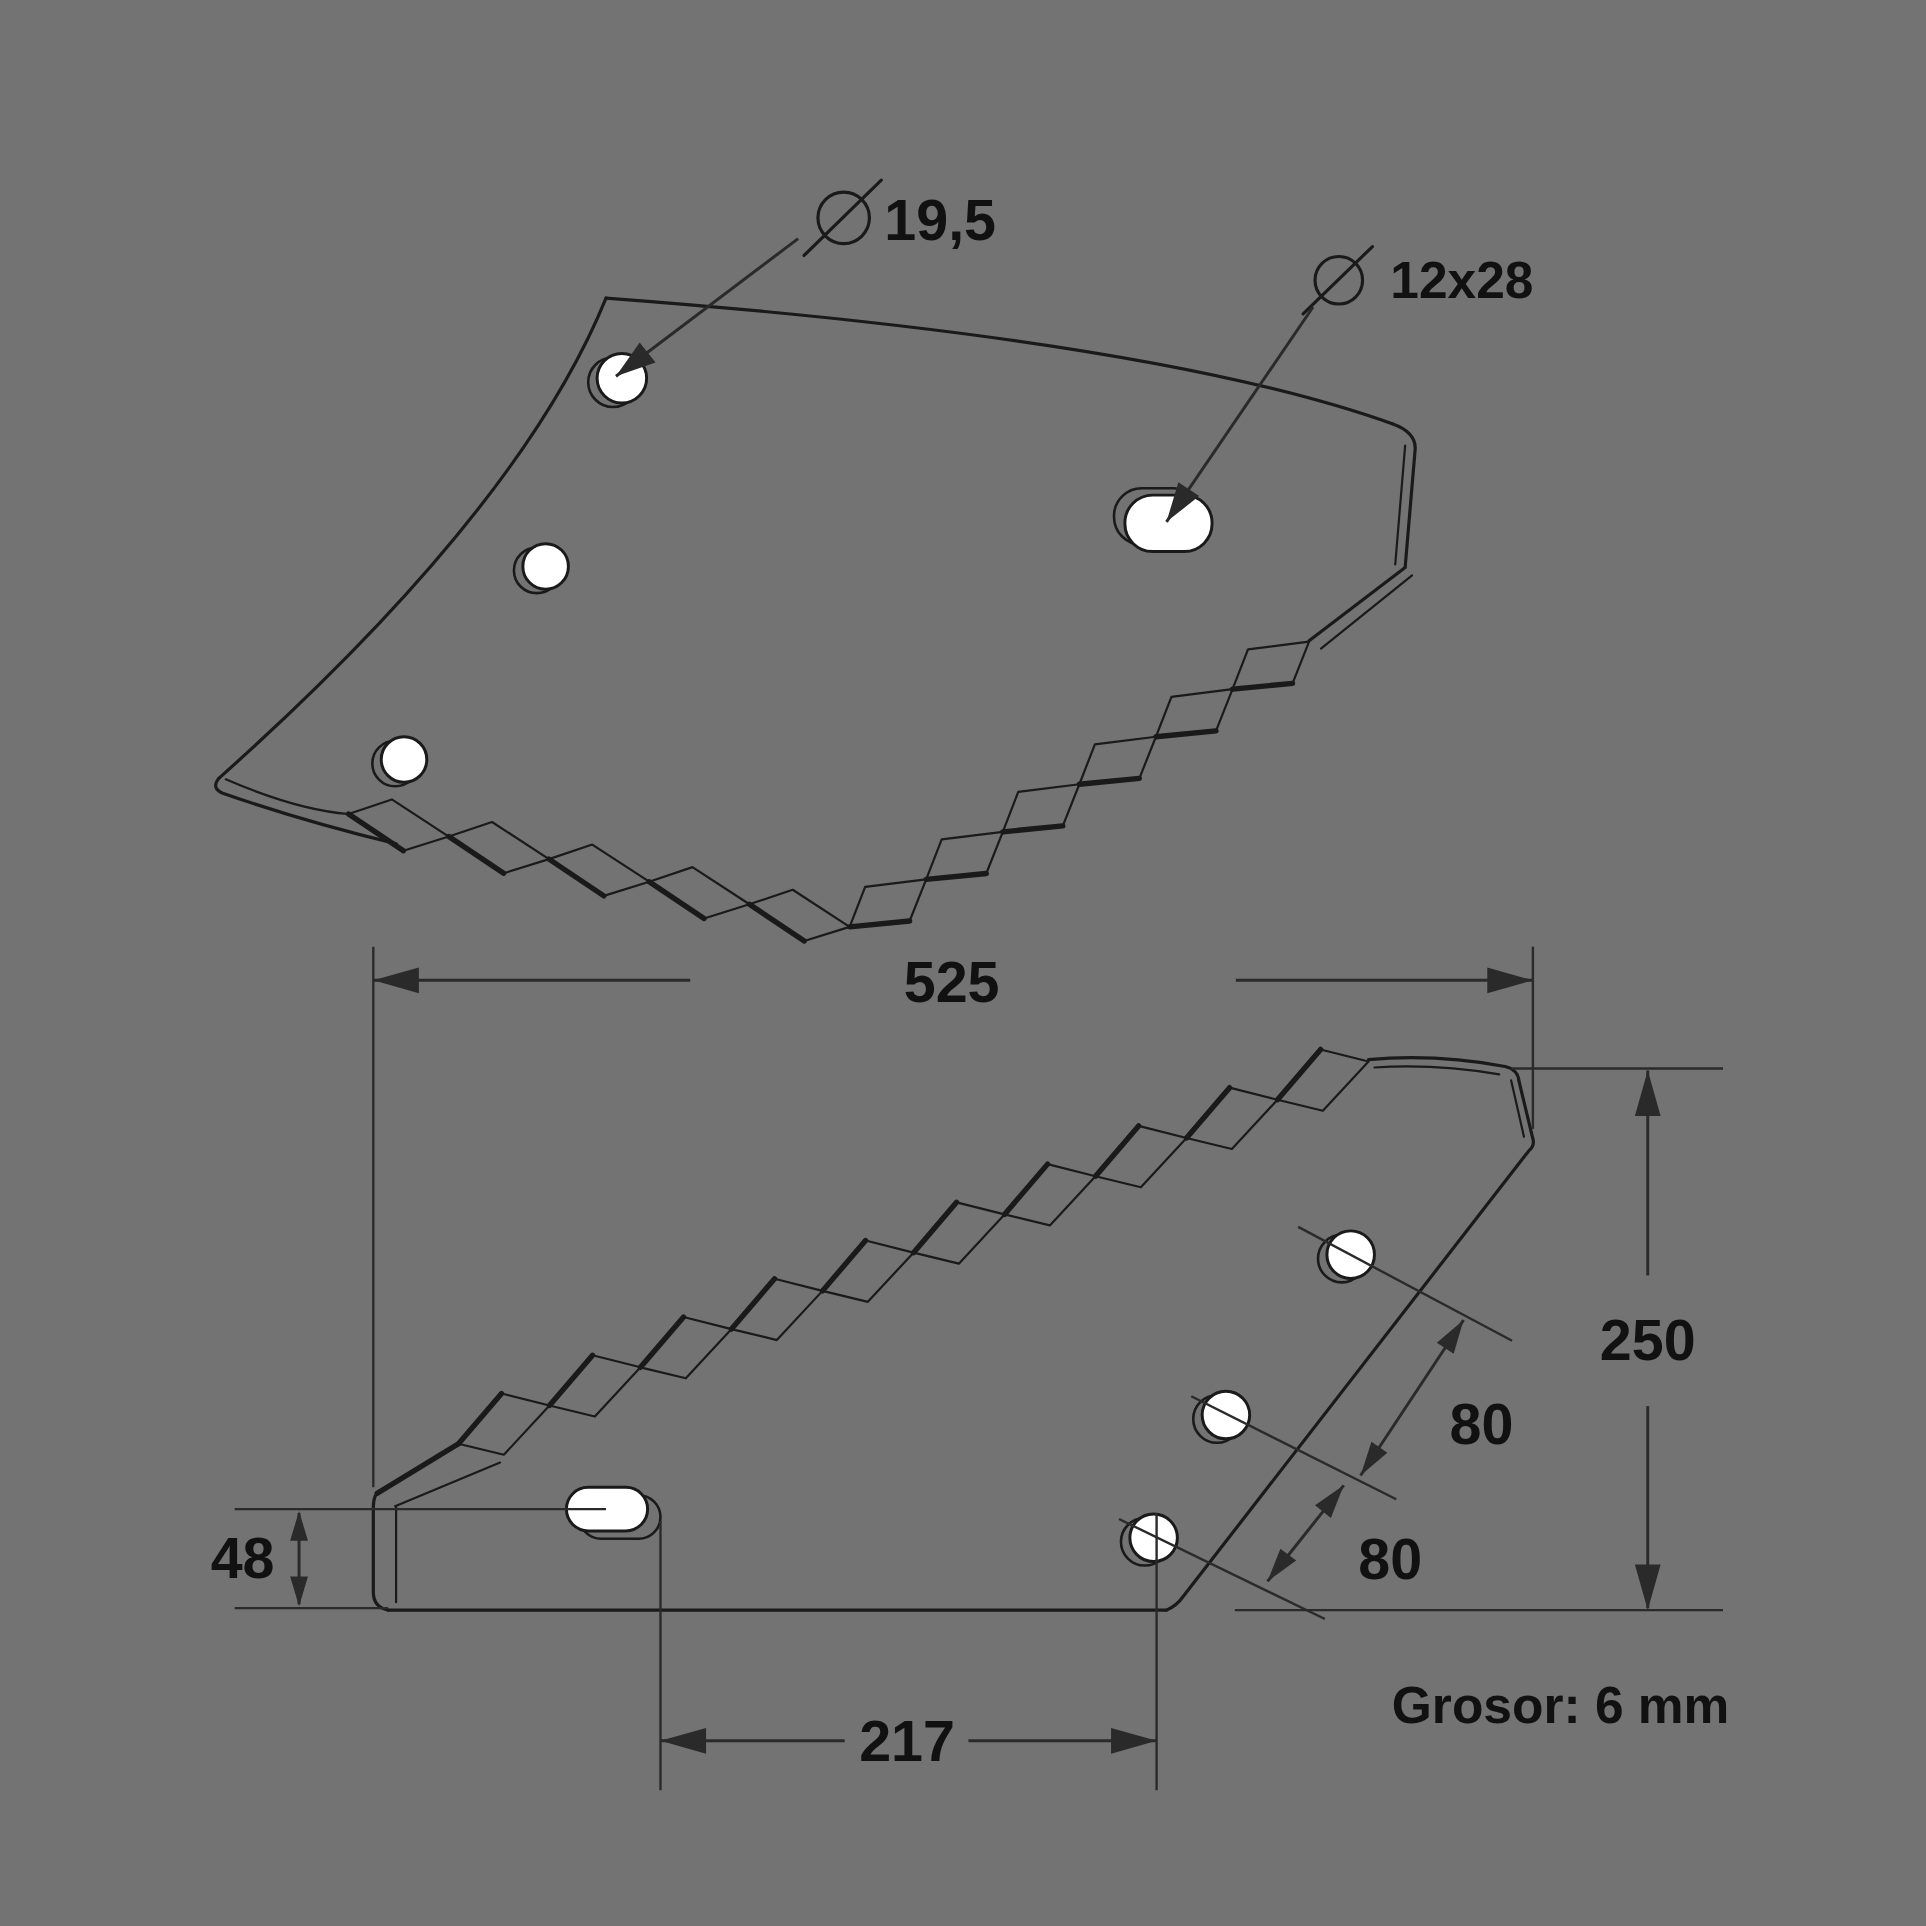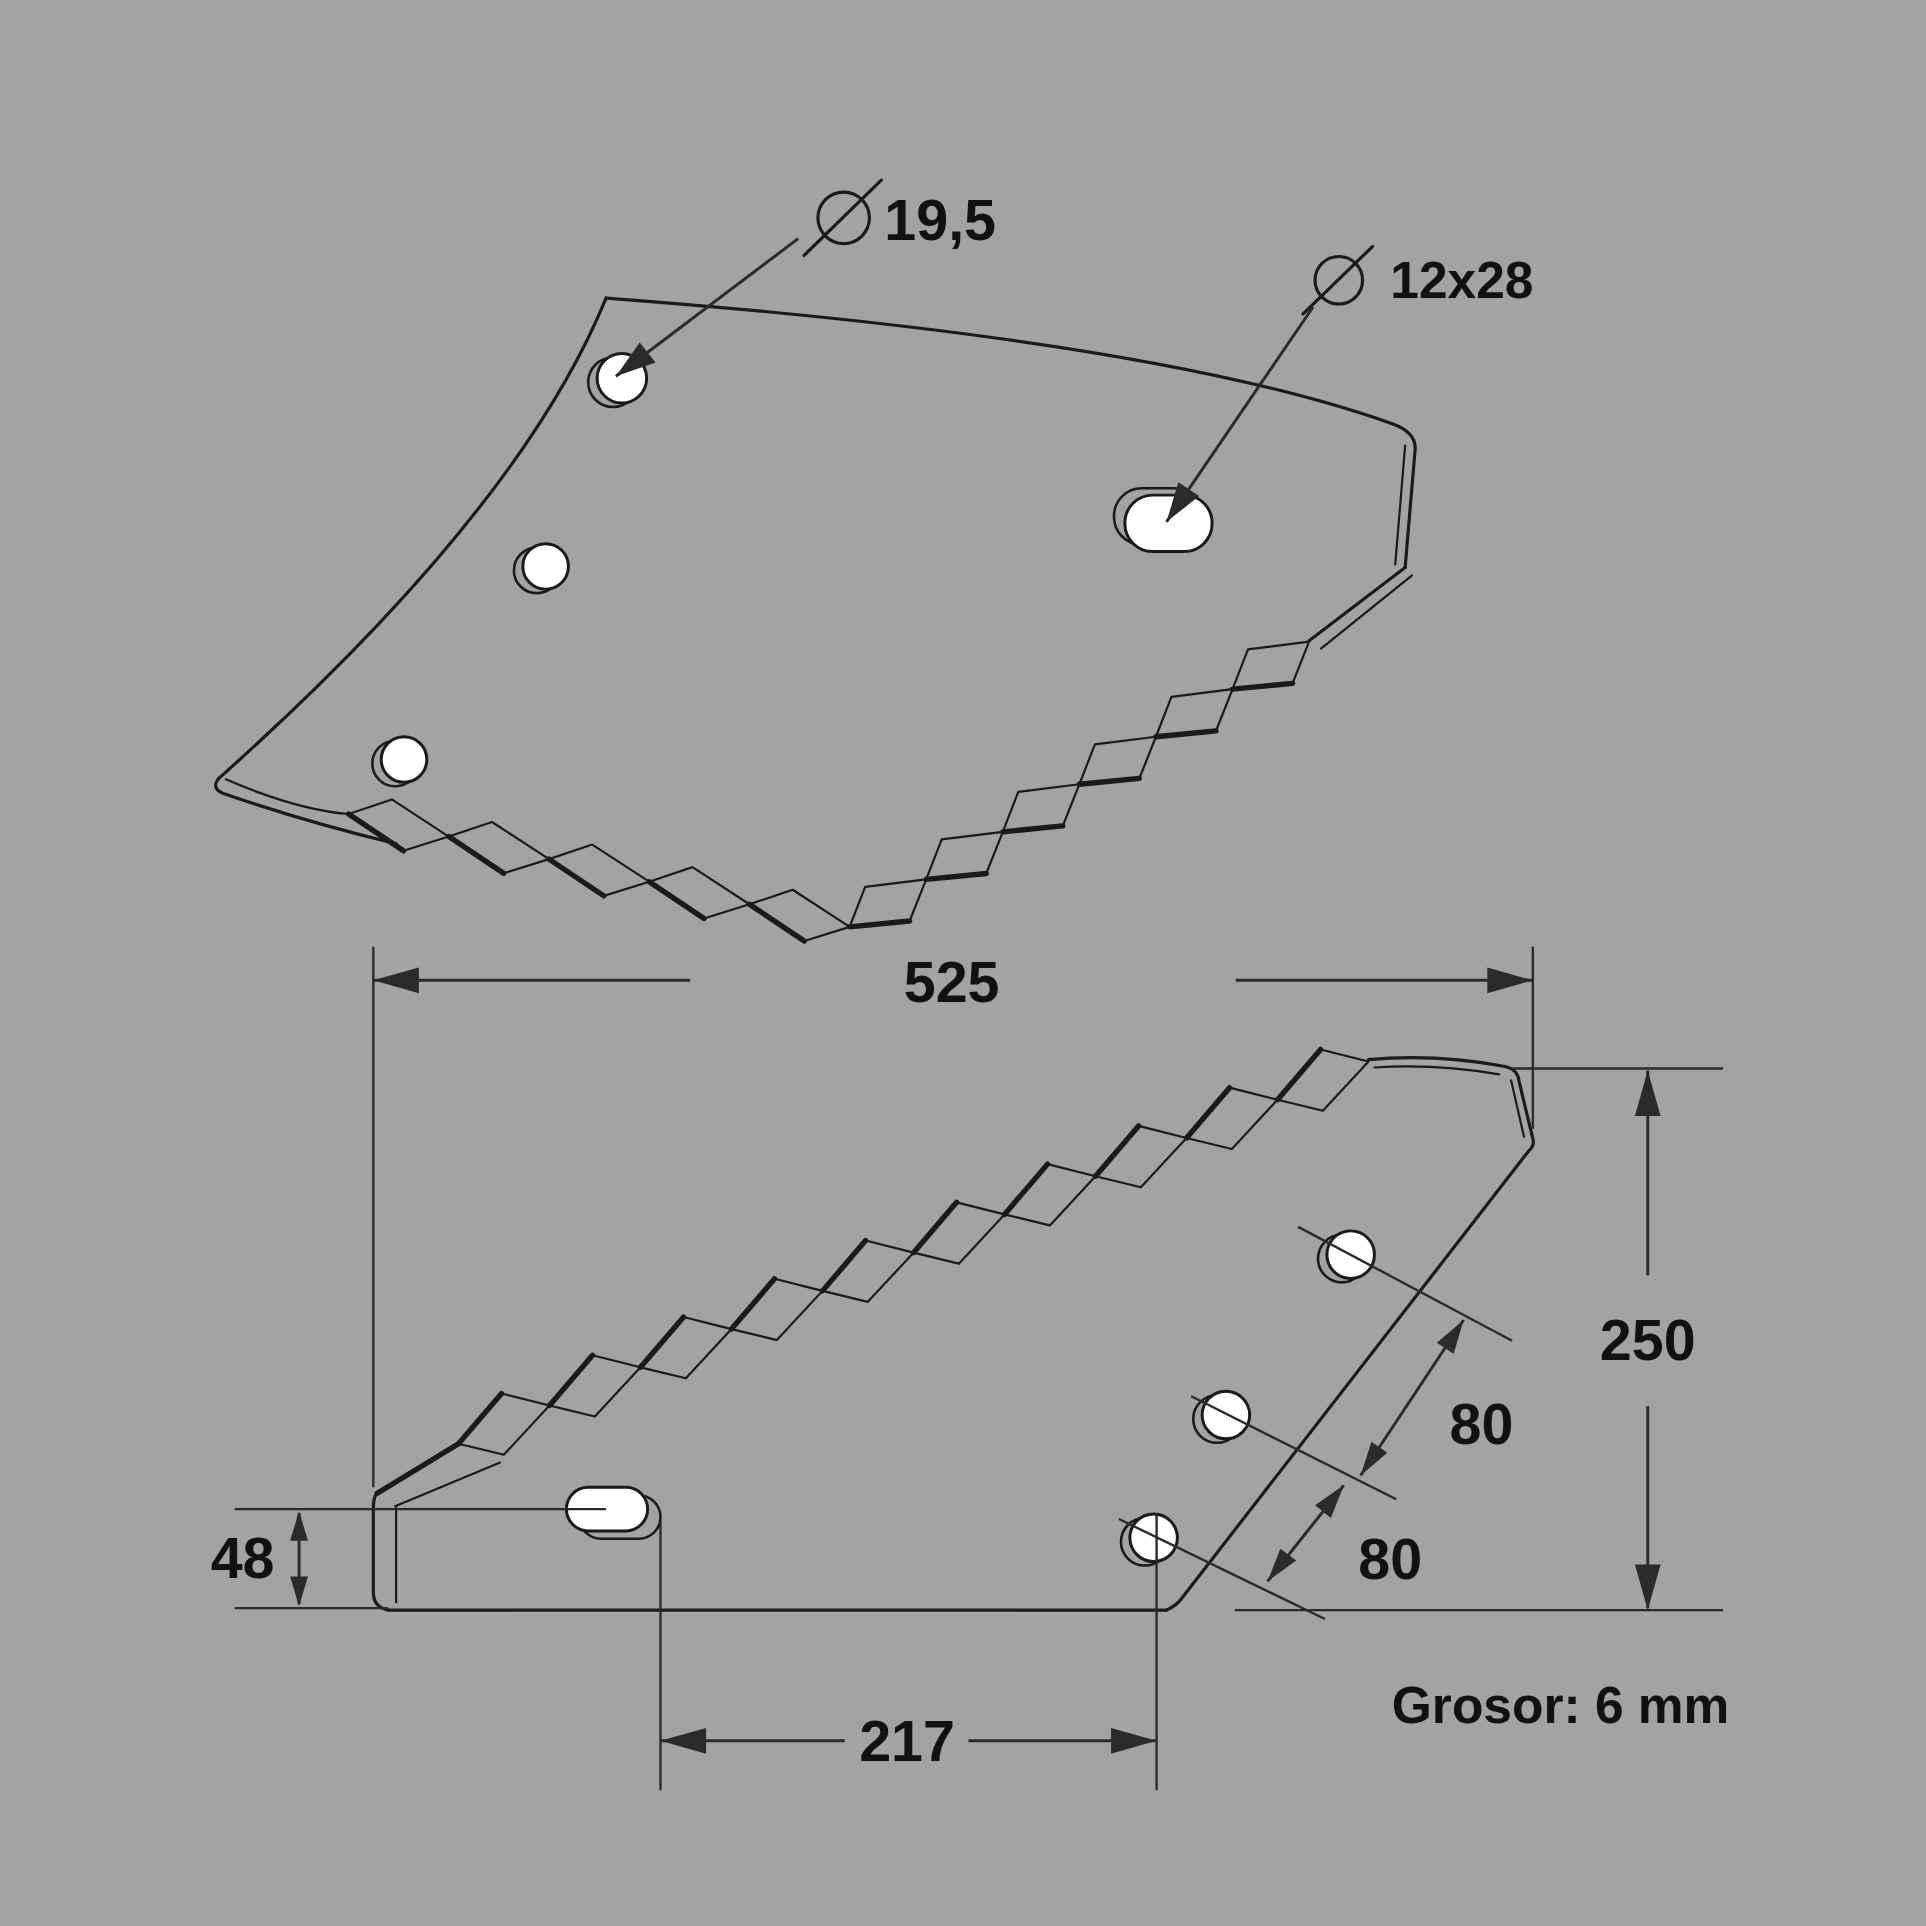--- a/index.html
+++ b/index.html
@@ -1,16 +1,16 @@
 <!DOCTYPE html>
 <html><head>
 <meta charset="utf-8">
 <style>
   html,body{margin:0;padding:0;background:#ffffff;}
-  .stage{width:1927px;height:1927px;background:#a3a3a3;position:relative;font-family:"Liberation Sans",sans-serif;}
+  .stage{width:1927px;height:1927px;background:#737373;position:relative;font-family:"Liberation Sans",sans-serif;}
   svg{display:block;}
   .ln{stroke:#1a1a1a;stroke-width:3.2;fill:none;stroke-linecap:round;stroke-linejoin:round;}
   .thin{stroke:#1a1a1a;stroke-width:2.2;fill:none;stroke-linecap:round;stroke-linejoin:round;}
   .thick{stroke:#1a1a1a;stroke-width:5.4;fill:none;stroke-linecap:round;stroke-linejoin:round;}
   .dim{stroke:#2a2a2a;stroke-width:3;fill:none;stroke-linecap:butt;}
   .ref{stroke:#2a2a2a;stroke-width:2.4;fill:none;stroke-linecap:butt;}
   .arr{fill:#2a2a2a;stroke:none;}
   .hole{fill:#ffffff;stroke:#1a1a1a;stroke-width:3;}
   .cham{fill:none;stroke:#1a1a1a;stroke-width:2.6;}
   text{fill:#111111;font-family:"Liberation Sans",sans-serif;font-weight:600;}

